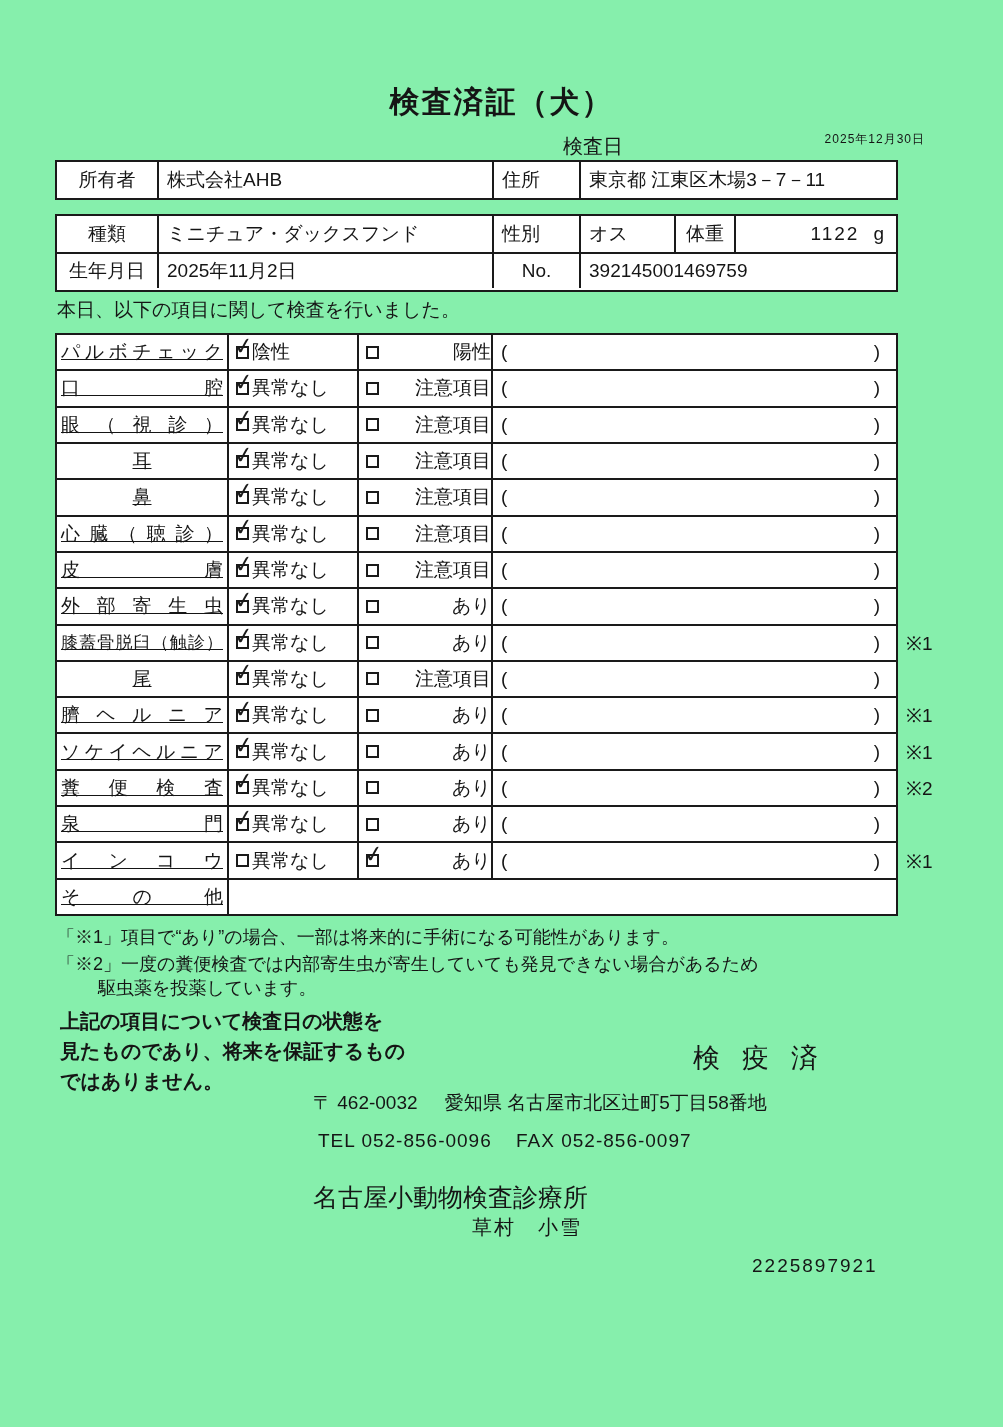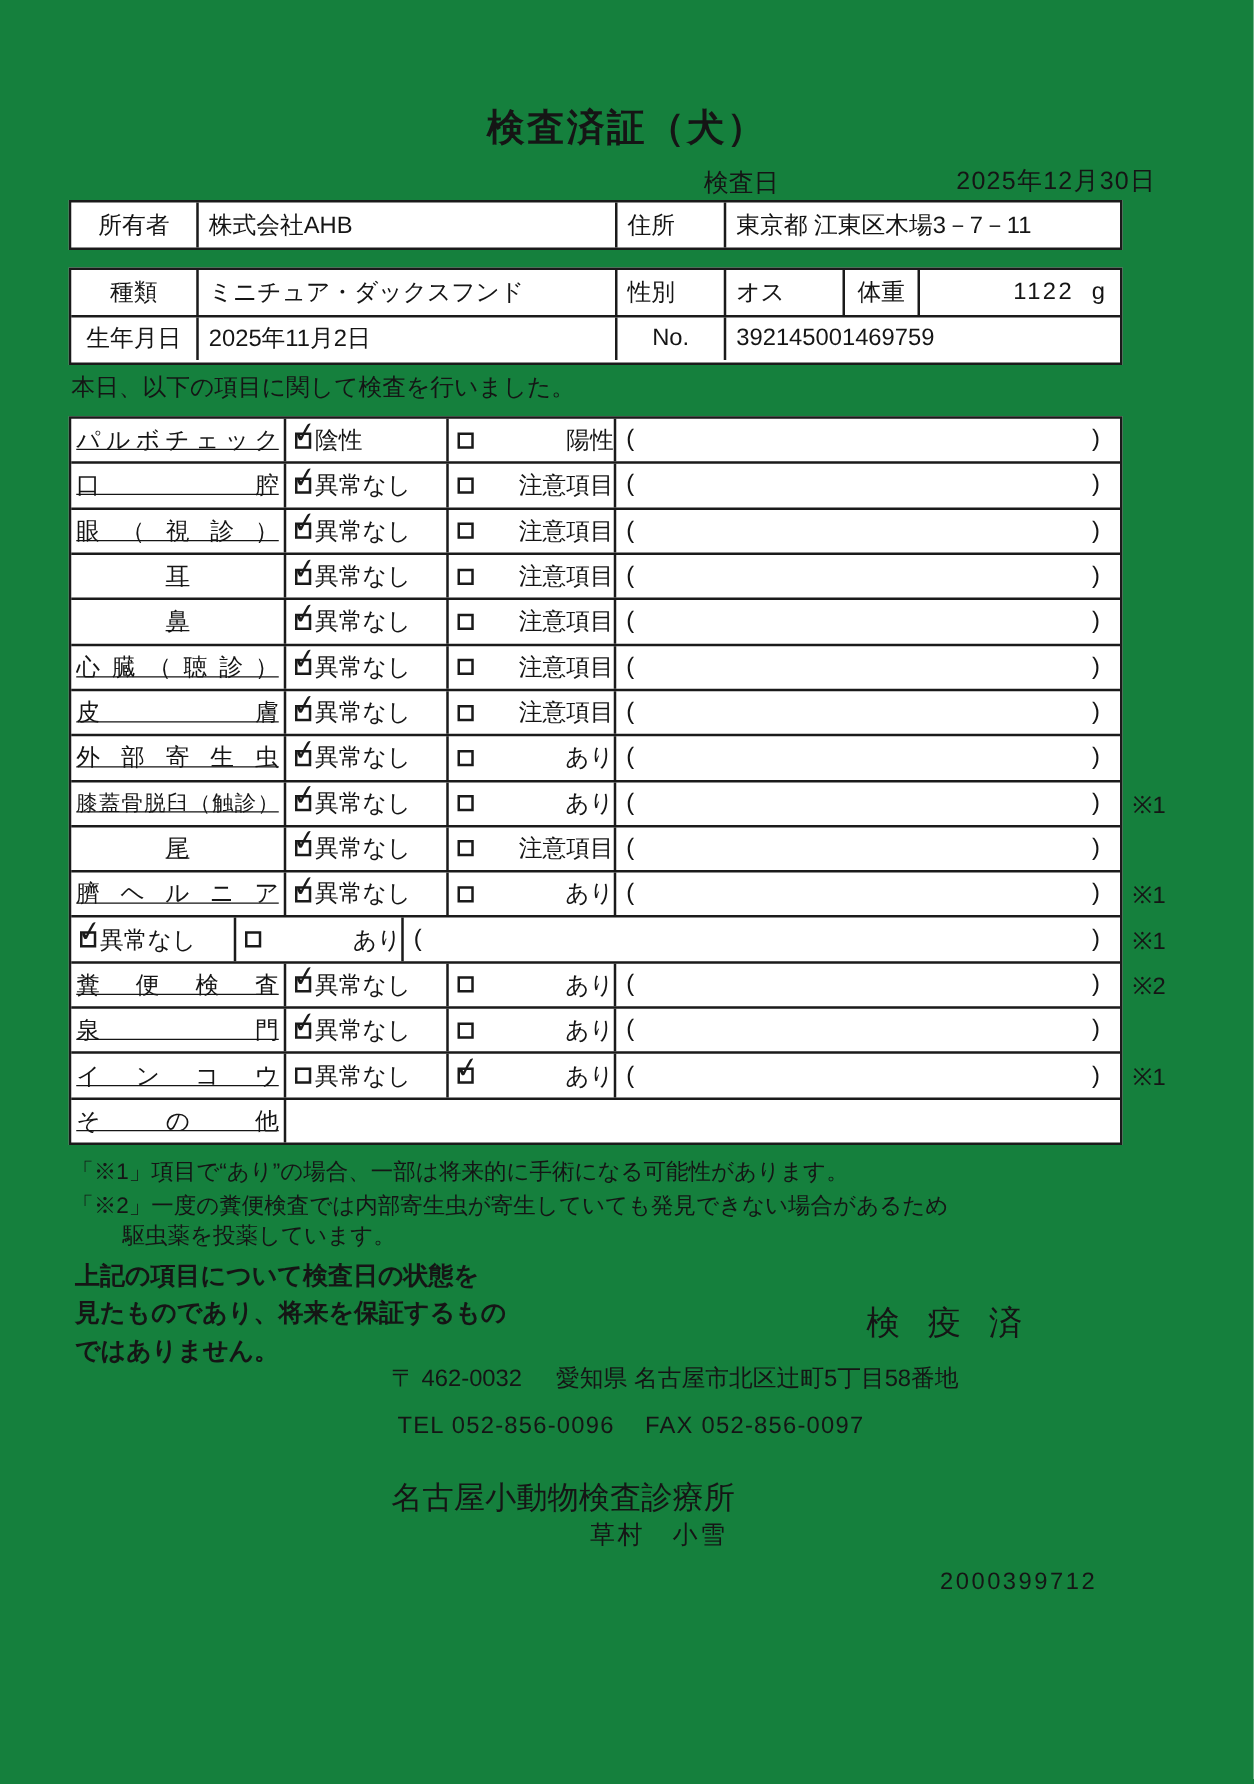--- a/index.html
+++ b/index.html
@@ -3,29 +3,29 @@
 <meta charset="utf-8">
 <style>
   * { box-sizing: border-box; margin: 0; padding: 0; }
   html,body { background:#fff; }
   body {
     width:1003px; height:1427px;
     font-family:"Liberation Sans", sans-serif;
     color:#151515;
     position:relative;
   }
-  .page { position:absolute; inset:0; background:#15803d; }
+  .page { position:absolute; inset:0; background:#86efac; }
 
   .title {
     position:absolute; top:82px; left:0; width:100%;
     text-align:center; font-size:30px; font-weight:600; letter-spacing:2px;
   }
 
   .date-label { position:absolute; top:133px; left:563px; font-size:20px; }
-  .date-value { position:absolute; top:131px; right:78px; font-size:20px; letter-spacing:1px; }
+  .date-value { position:absolute; top:131px; right:78px; font-size:12px; letter-spacing:1px; }
 
   .tbl { position:absolute; left:55px; width:843px; border:2px solid #1a1a1a; background:#fff; }
   .trow { display:flex; }
   .trow + .trow { border-top:2px solid #1a1a1a; }
   .cell { display:flex; align-items:center; font-size:19px; overflow:visible; }
   .cell + .cell { border-left:2px solid #1a1a1a; }
   .cc { justify-content:center; text-align:center; }
   .lp { padding-left:8px; }
 
   .owner-tbl { top:160px; height:40px; }
@@ -338,20 +338,23 @@
           <span class="olbl">あり</span>
         </div>
       <div class="cell pcell">
           <span>(</span>
           <span>)</span>
         </div>
       <span class="note">※1</span>
     </div>
 
     <div class="irow">
+      <div class="cell lcell">
+          <span class="jlbl">ソケイヘルニア</span>
+        </div>
       <div class="cell ocell ocell1">
           <span class="cb" data-checked="true"></span>
           <span class="olbl">異常なし</span>
         </div>
       <div class="cell ocell ocell2">
           <span class="cb" data-checked="false"></span>
           <span class="olbl">あり</span>
         </div>
       <div class="cell pcell">
           <span>(</span>
@@ -443,15 +446,15 @@
     <span class="gap">愛知県 名古屋市北区辻町5丁目58番地</span>
   </div>
 
   <div class="telfax">
     <span>TEL 052-856-0096</span>
     <span class="gap">FAX 052-856-0097</span>
   </div>
 
   <div class="clinic">名古屋小動物検査診療所</div>
   <div class="examiner">草村　小雪</div>
-  <div class="serial">2000399712</div>
+  <div class="serial">2225897921</div>
 
 </div>
 
 </body></html>

